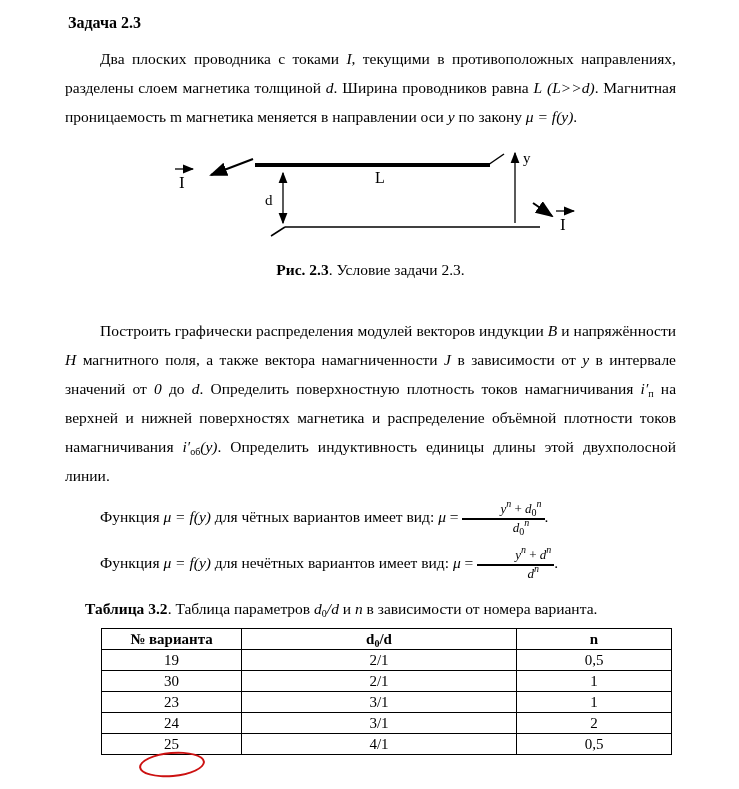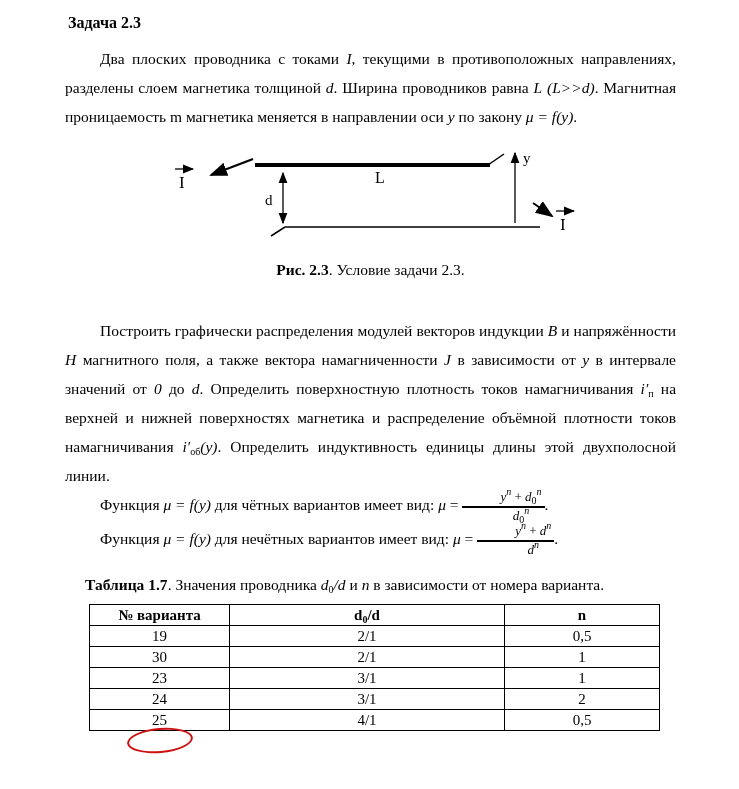--- a/index.html
+++ b/index.html
@@ -13,26 +13,26 @@
   .title { font-size:16px; font-weight:bold; line-height:22px; margin:4px 0 10px 3px; }
   .para { font-size:15.5px; line-height:29px; text-align:justify; text-indent:35px; }
   .i { font-style:italic; }
   .b { font-weight:bold; }
   .sup { font-size:10px; vertical-align:6px; line-height:0; }
   .sub { font-size:10px; vertical-align:-3px; line-height:0; }
   .figure { height:100px; margin:8px 0 0 0; position:relative; }
   .figure svg { display:block; }
   .fig-caption { text-align:center; font-size:15.5px; line-height:29px; margin-top:16px; }
   .task { margin-top:32px; }
-  .formula { font-size:15.5px; line-height:30px; text-indent:35px; white-space:normal; }
+  .formula { font-size:15.5px; line-height:30px; text-indent:35px; margin-top:12px; white-space:normal; }
   .frac { display:inline-block; vertical-align:-10px; text-align:center; font-size:13px; line-height:1.15; }
   .frac .num { display:block; border-bottom:2px solid #000000; padding:0 3px 1px; }
   .frac .den { display:block; padding:1px 3px 0; }
   .table-caption { font-size:15.5px; line-height:22px; margin:16px 0 0 20px; }
-  .table-wrap { position:relative; margin:8px 0 0 24px; width:570px; }
+  .table-wrap { position:relative; margin:8px 0 0 36px; width:570px; }
   table { border-collapse:collapse; width:570px; table-layout:fixed; }
   th, td {
     border:1px solid #000; text-align:center; font-size:15px;
     height:20px; line-height:20px; padding:0 4px; overflow:hidden;
   }
   th { font-weight:bold; }
   .col-variant { width:140px; } .col-dd { width:275px; } .col-n { width:155px; }
   .highlight-circle {
     position:absolute; left:38px; top:124px; width:66px; height:25px;
     border:2px solid #cc1111; border-radius:50%;
@@ -81,21 +81,21 @@
   </div>
 
   <p class="fig-caption"><span class="b">Рис. 2.3</span><span>. Условие задачи 2.3.</span></p>
 
   <p class="para task"><span>Построить графически распределения модулей векторов индукции </span><span class="i">B</span><span> и напряжённости </span><span class="i">H</span><span> магнитного поля, а также вектора намагниченности </span><span class="i">J</span><span> в зависимости от </span><span class="i">y</span><span> в интервале значений от </span><span class="i">0</span><span> до </span><span class="i">d</span><span>. Определить поверхностную плотность токов намагничивания </span><span class="i">i′</span><span class="sub">п</span><span> на верхней и нижней поверхностях магнетика и распределение объёмной плотности токов намагничивания </span><span class="i">i′</span><span class="sub">об</span><span class="i">(y)</span><span>. Определить индуктивность единицы длины этой двухполосной линии.</span></p>
 
   <p class="formula"><span><span>Функция </span><span class="i">μ = f(y)</span><span> для чётных вариантов имеет вид: </span><span class="i">μ</span><span> = </span></span><span class="frac"><span class="num"><span class="i">y</span><span class="sup i">n</span><span> + </span><span class="i">d</span><span class="sub">0</span><span class="sup i">n</span></span><span class="den"><span class="i">d</span><span class="sub">0</span><span class="sup i">n</span></span></span><span>.</span></p>
 
   <p class="formula"><span><span>Функция </span><span class="i">μ = f(y)</span><span> для нечётных вариантов имеет вид: </span><span class="i">μ</span><span> = </span></span><span class="frac"><span class="num"><span class="i">y</span><span class="sup i">n</span><span> + </span><span class="i">d</span><span class="sup i">n</span></span><span class="den"><span class="i">d</span><span class="sup i">n</span></span></span><span>.</span></p>
 
-  <p class="table-caption"><span class="b">Таблица 1.7</span><span>. Значения проводника </span><span class="i">d</span><span class="sub">0</span><span class="i">/d</span><span> и </span><span class="i">n</span><span> в зависимости от номера варианта.</span></p>
+  <p class="table-caption"><span class="b">Таблица 3.2</span><span>. Таблица параметров </span><span class="i">d</span><span class="sub">0</span><span class="i">/d</span><span> и </span><span class="i">n</span><span> в зависимости от номера варианта.</span></p>
 
   <div class="table-wrap">
     <table>
       <colgroup>
         <col class="col-variant">
           <col class="col-dd">
           <col class="col-n">
       </colgroup>
       <thead>
         <tr>

